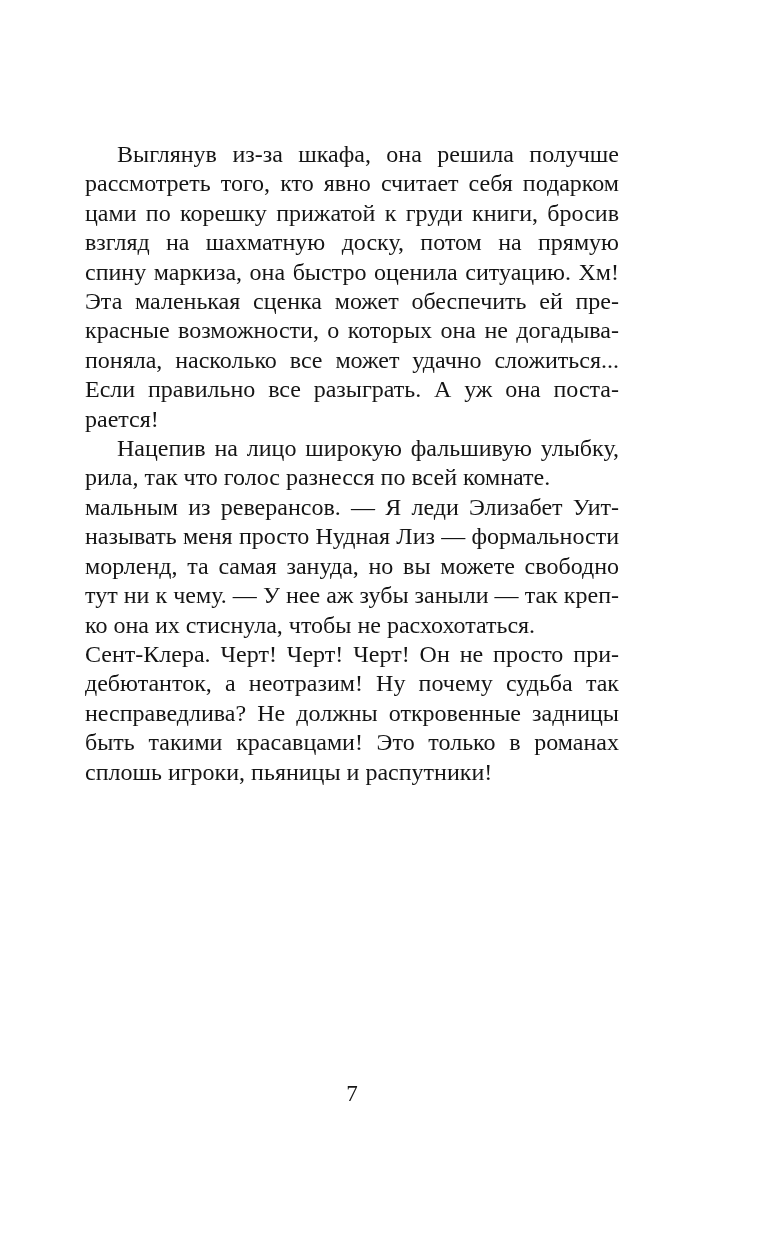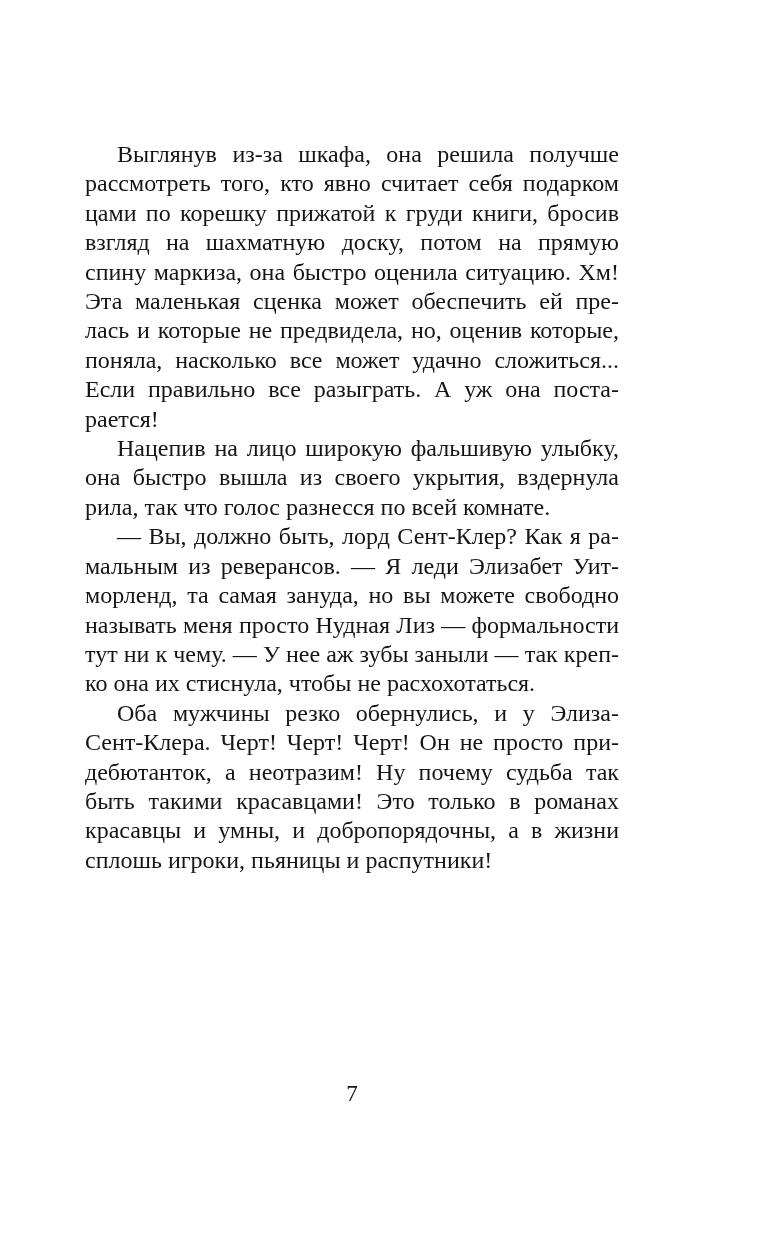--- a/index.html
+++ b/index.html
@@ -57,46 +57,43 @@
 <div class="page">
   <div class="text-block">
 
     <div class="paragraph">
       <div class="line para-start">Выглянув из-за шкафа, она решила получше</div>
       <div class="line">рассмотреть того, кто явно считает себя подарком</div>
       <div class="line">цами по корешку прижатой к груди книги, бросив</div>
       <div class="line">взгляд на шахматную доску, потом на прямую</div>
       <div class="line">спину маркиза, она быстро оценила ситуацию. Хм!</div>
       <div class="line">Эта маленькая сценка может обеспечить ей пре-</div>
-      <div class="line">лась и которые не предвидела, но, оценив которые,</div>
+      <div class="line">красные возможности, о которых она не догадыва-</div>
       <div class="line">поняла, насколько все может удачно сложиться...</div>
       <div class="line">Если правильно все разыграть. А уж она поста-</div>
       <div class="line para-end">рается!</div>
     </div>
 
     <div class="paragraph">
       <div class="line para-start">Нацепив на лицо широкую фальшивую улыбку,</div>
-      <div class="line">она быстро вышла из своего укрытия, вздернула</div>
       <div class="line para-end">рила, так что голос разнесся по всей комнате.</div>
     </div>
 
     <div class="paragraph">
-      <div class="line para-start">— Вы, должно быть, лорд Сент-Клер? Как я ра-</div>
       <div class="line">мальным из реверансов. — Я леди Элизабет Уит-</div>
+      <div class="line">называть меня просто Нудная Лиз — формальности</div>
       <div class="line">морленд, та самая зануда, но вы можете свободно</div>
-      <div class="line">называть меня просто Нудная Лиз — формальности</div>
       <div class="line">тут ни к чему. — У нее аж зубы заныли — так креп-</div>
       <div class="line para-end">ко она их стиснула, чтобы не расхохотаться.</div>
     </div>
 
     <div class="paragraph">
-      <div class="line para-start">Оба мужчины резко обернулись, и у Элиза-</div>
       <div class="line">Сент-Клера. Черт! Черт! Черт! Он не просто при-</div>
       <div class="line">дебютанток, а неотразим! Ну почему судьба так</div>
+      <div class="line">несправедлива? Не должны откровенные задницы</div>
       <div class="line">быть такими красавцами! Это только в романах</div>
-      <div class="line">красавцы и умны, и добропорядочны, а в жизни</div>
       <div class="line para-end">сплошь игроки, пьяницы и распутники!</div>
     </div>
 
   </div>
 
   <div class="page-number">7</div>
 </div>
 
 </body></html>

